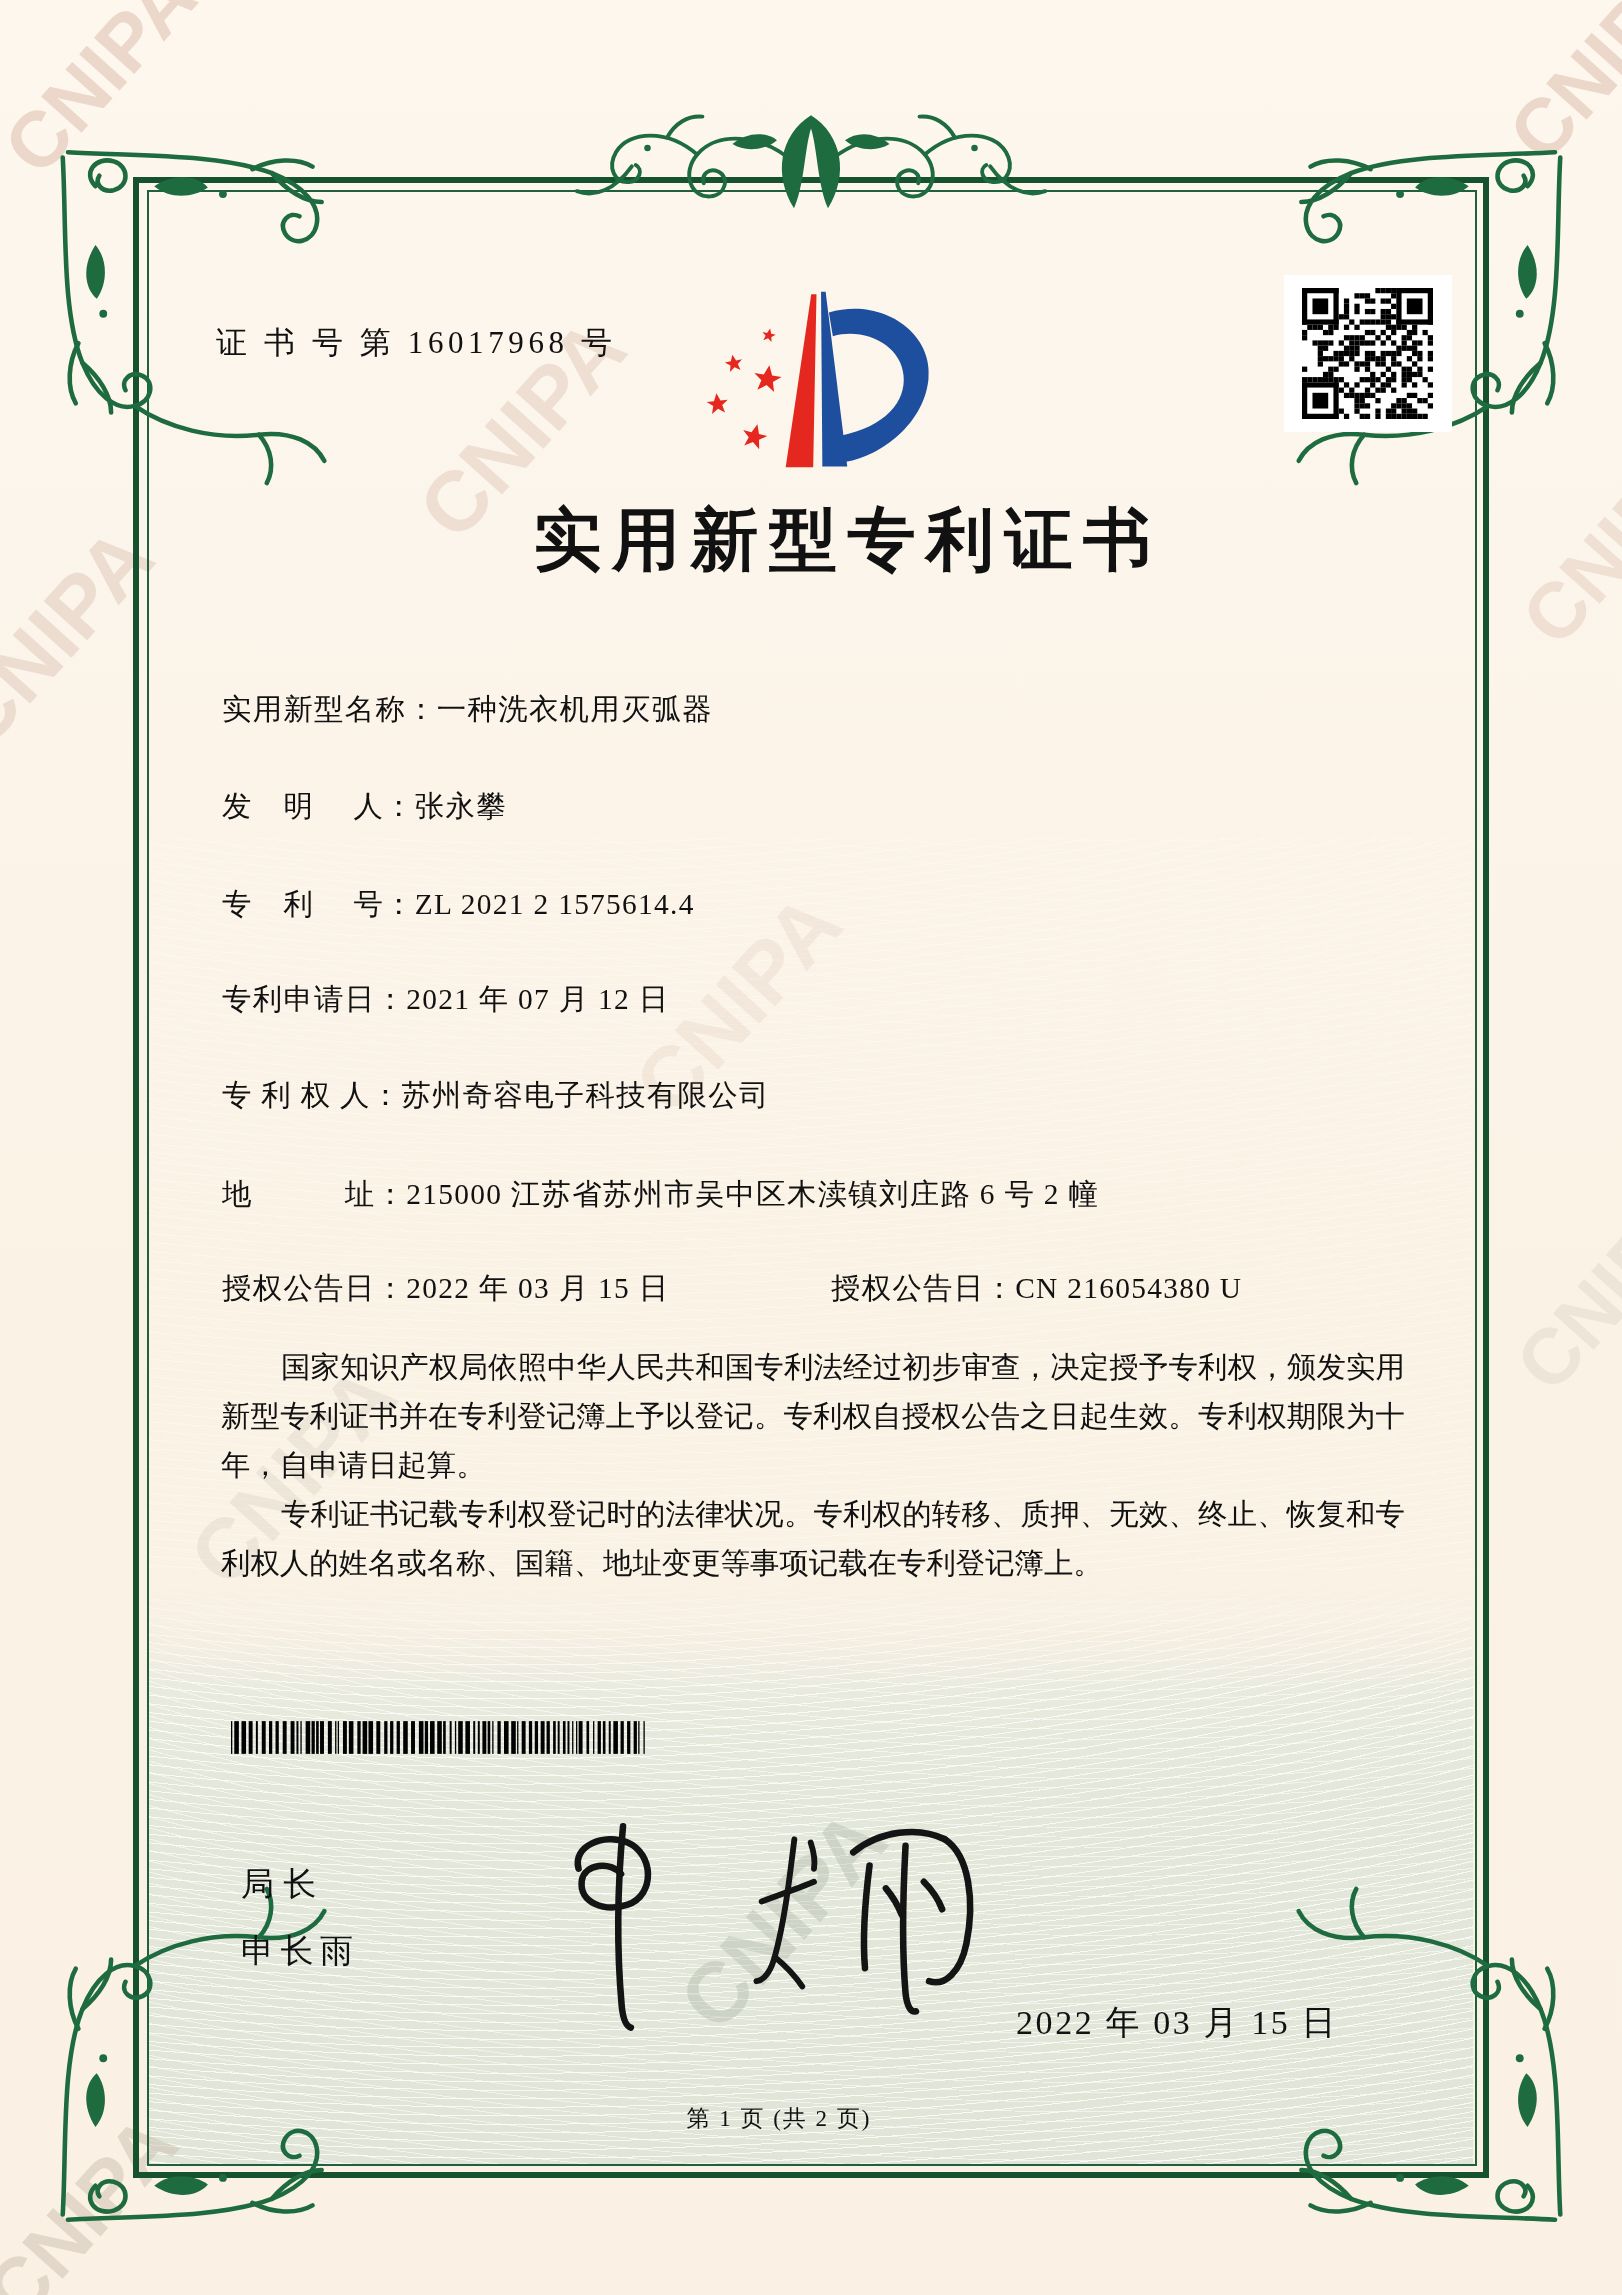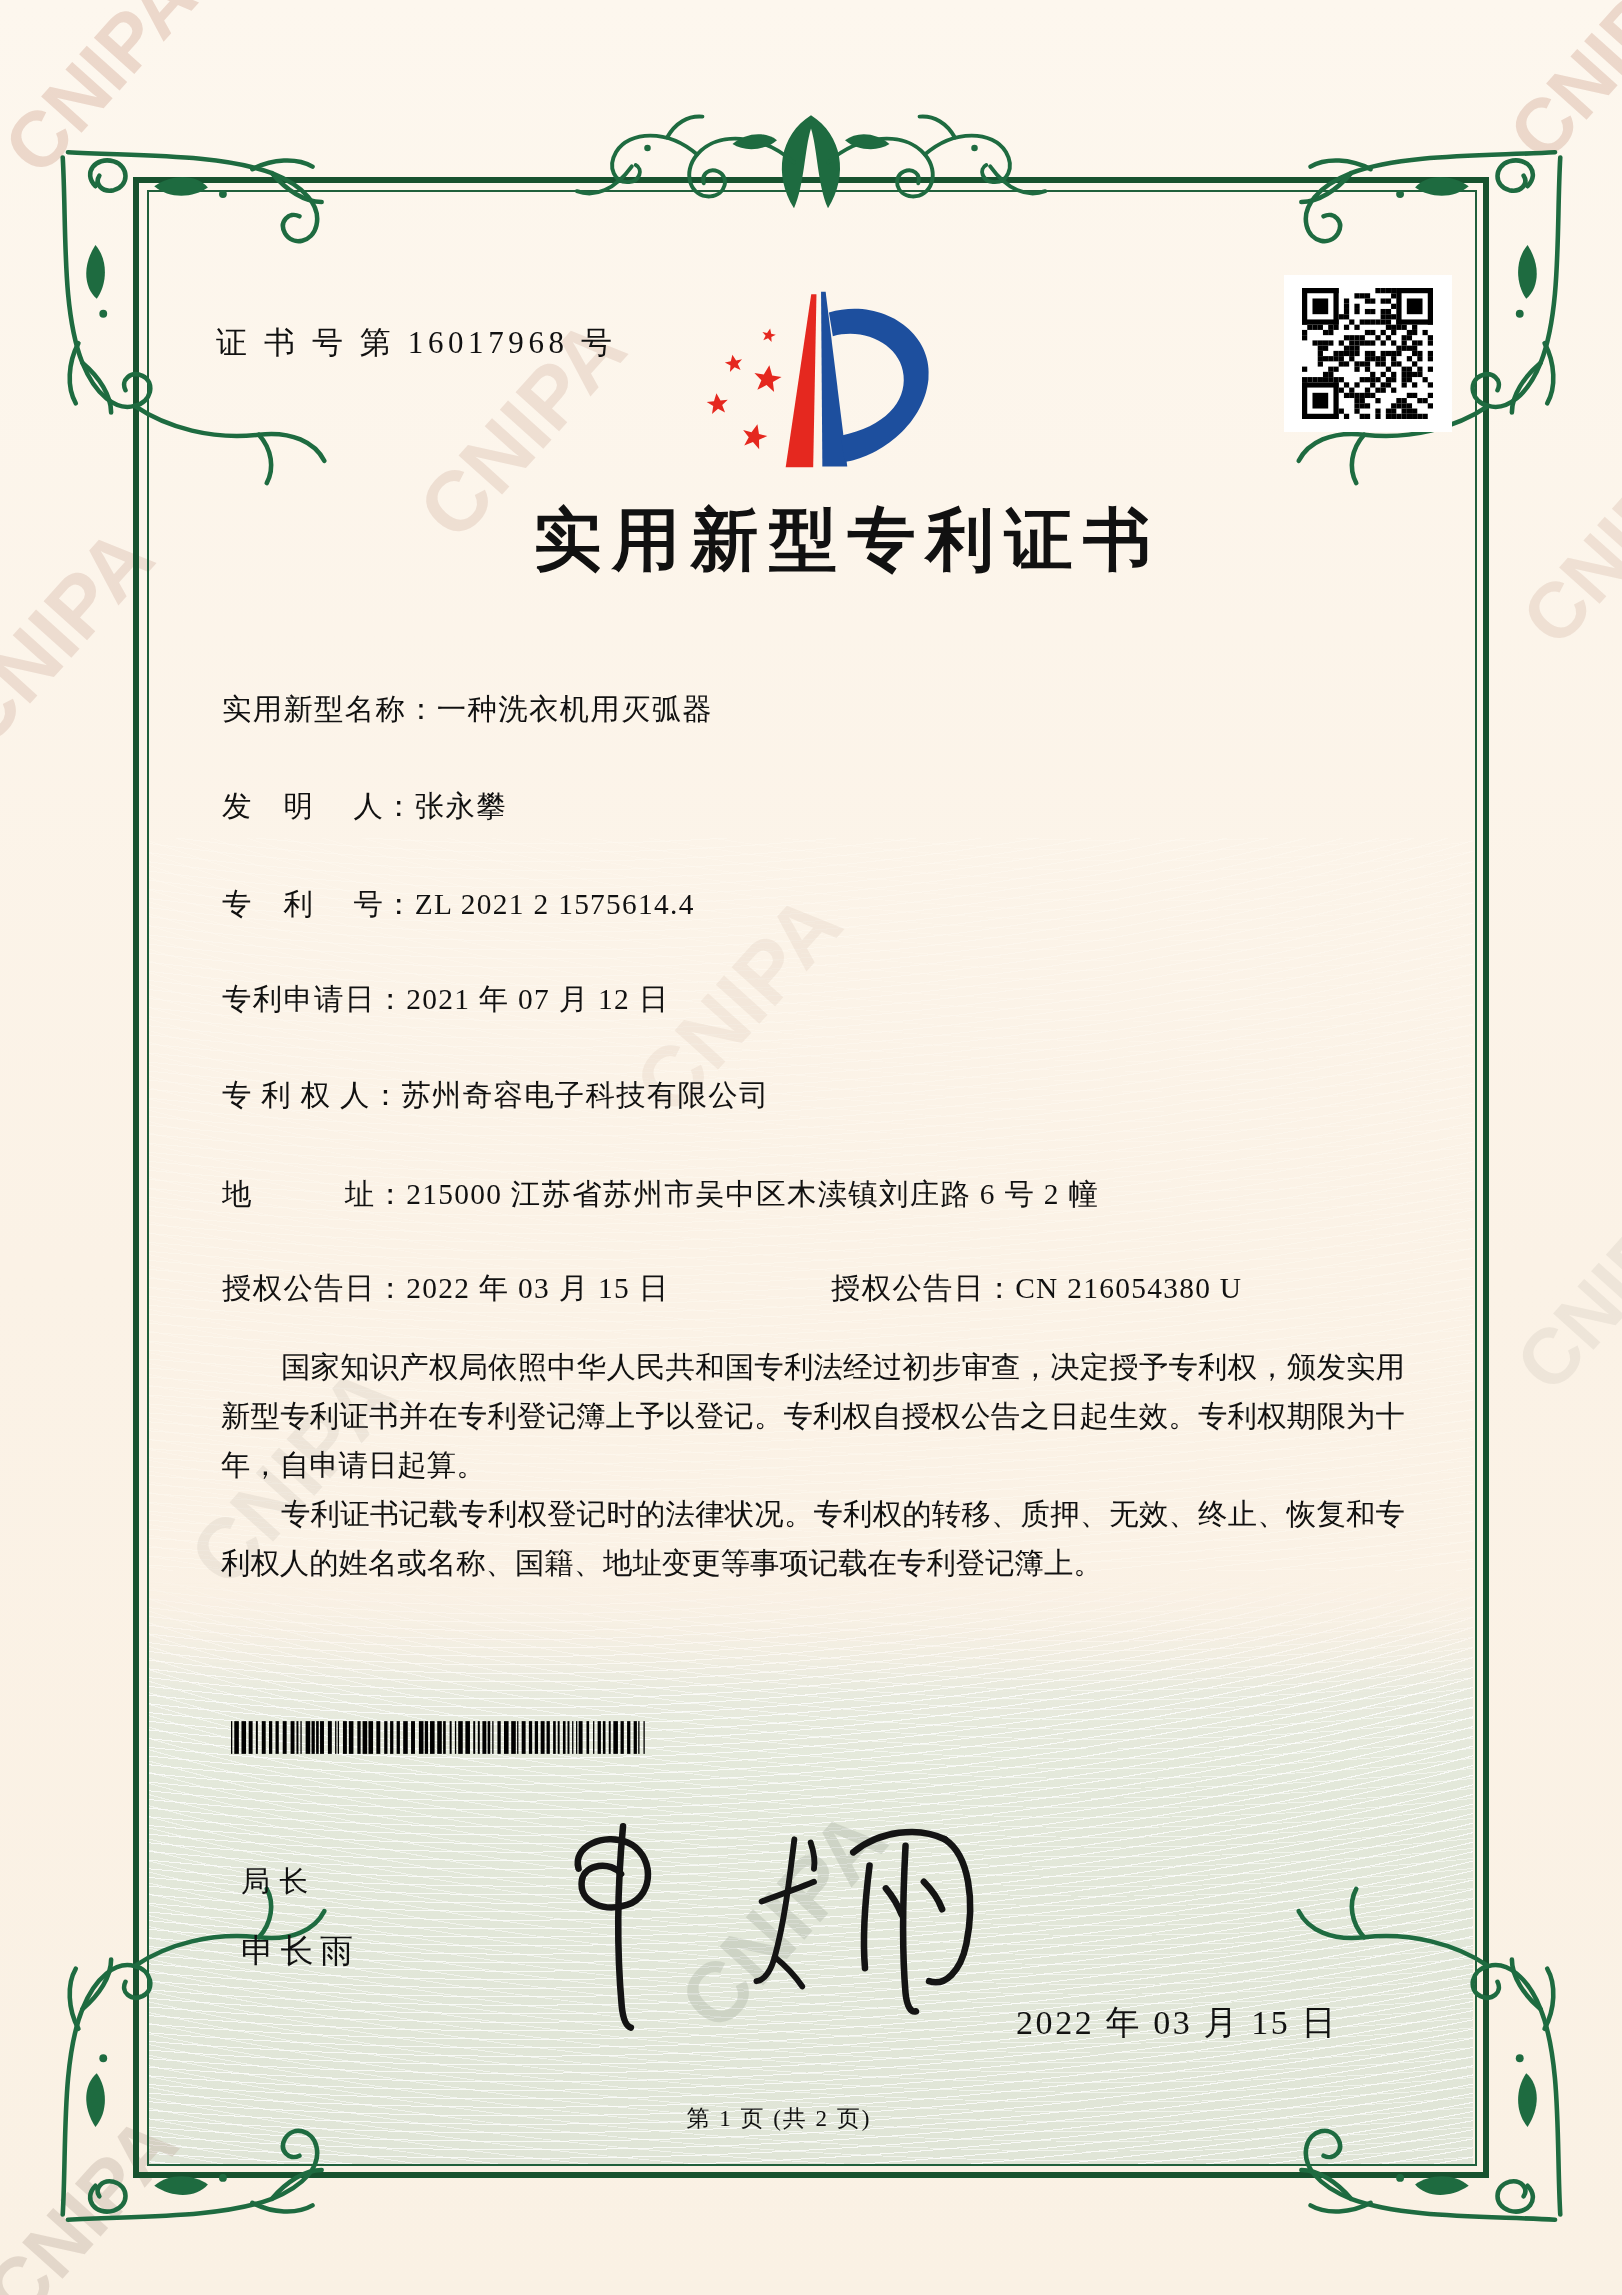--- a/index.html
+++ b/index.html
@@ -38,21 +38,21 @@
   .cert-no{left:216px;top:308px;font-size:31px;letter-spacing:4.6px;margin-top:14px;}
   .title{left:0;top:495px;width:1623px;text-align:center;font-size:68px;font-weight:bold;letter-spacing:10.5px;padding-left:36px;}
   .qr-box{left:1284px;top:275px;width:168px;height:157px;background:#fff;}
   .qr-box svg{position:absolute;left:18.3px;top:13px;}
   
   .field{left:222px;font-size:29.4px;letter-spacing:1.3px;white-space:nowrap;}
   .para-block{left:221px;top:1343px;width:1184px;font-size:29.4px;line-height:49px;text-align:justify;}
   .para-block p{margin:0;text-indent:60px;}
   
   .barcode{left:231px;top:1721px;}
-  .sig-title{left:241px;top:1862px;font-size:29px;letter-spacing:9.2px;}
+  .sig-title{left:241px;top:1862px;font-size:33px;letter-spacing:9.2px;}
   .sig-name{left:241px;top:1929px;font-size:33px;letter-spacing:6.5px;}
   .issue-date{left:1016px;top:2000px;font-size:34px;letter-spacing:2.6px;white-space:nowrap;}
   .page-info{left:550px;top:2103px;width:458px;text-align:center;font-size:23px;letter-spacing:2px;}
   .footer-note-box{left:633px;top:2186px;width:292px;height:73px;background:#ffffff;display:flex;align-items:center;justify-content:center;}
   .footer-note-box span{font-size:30px;letter-spacing:5.2px;white-space:nowrap;}
   .ornament{pointer-events:none;}
 </style>
 </head>
 <body>
 

